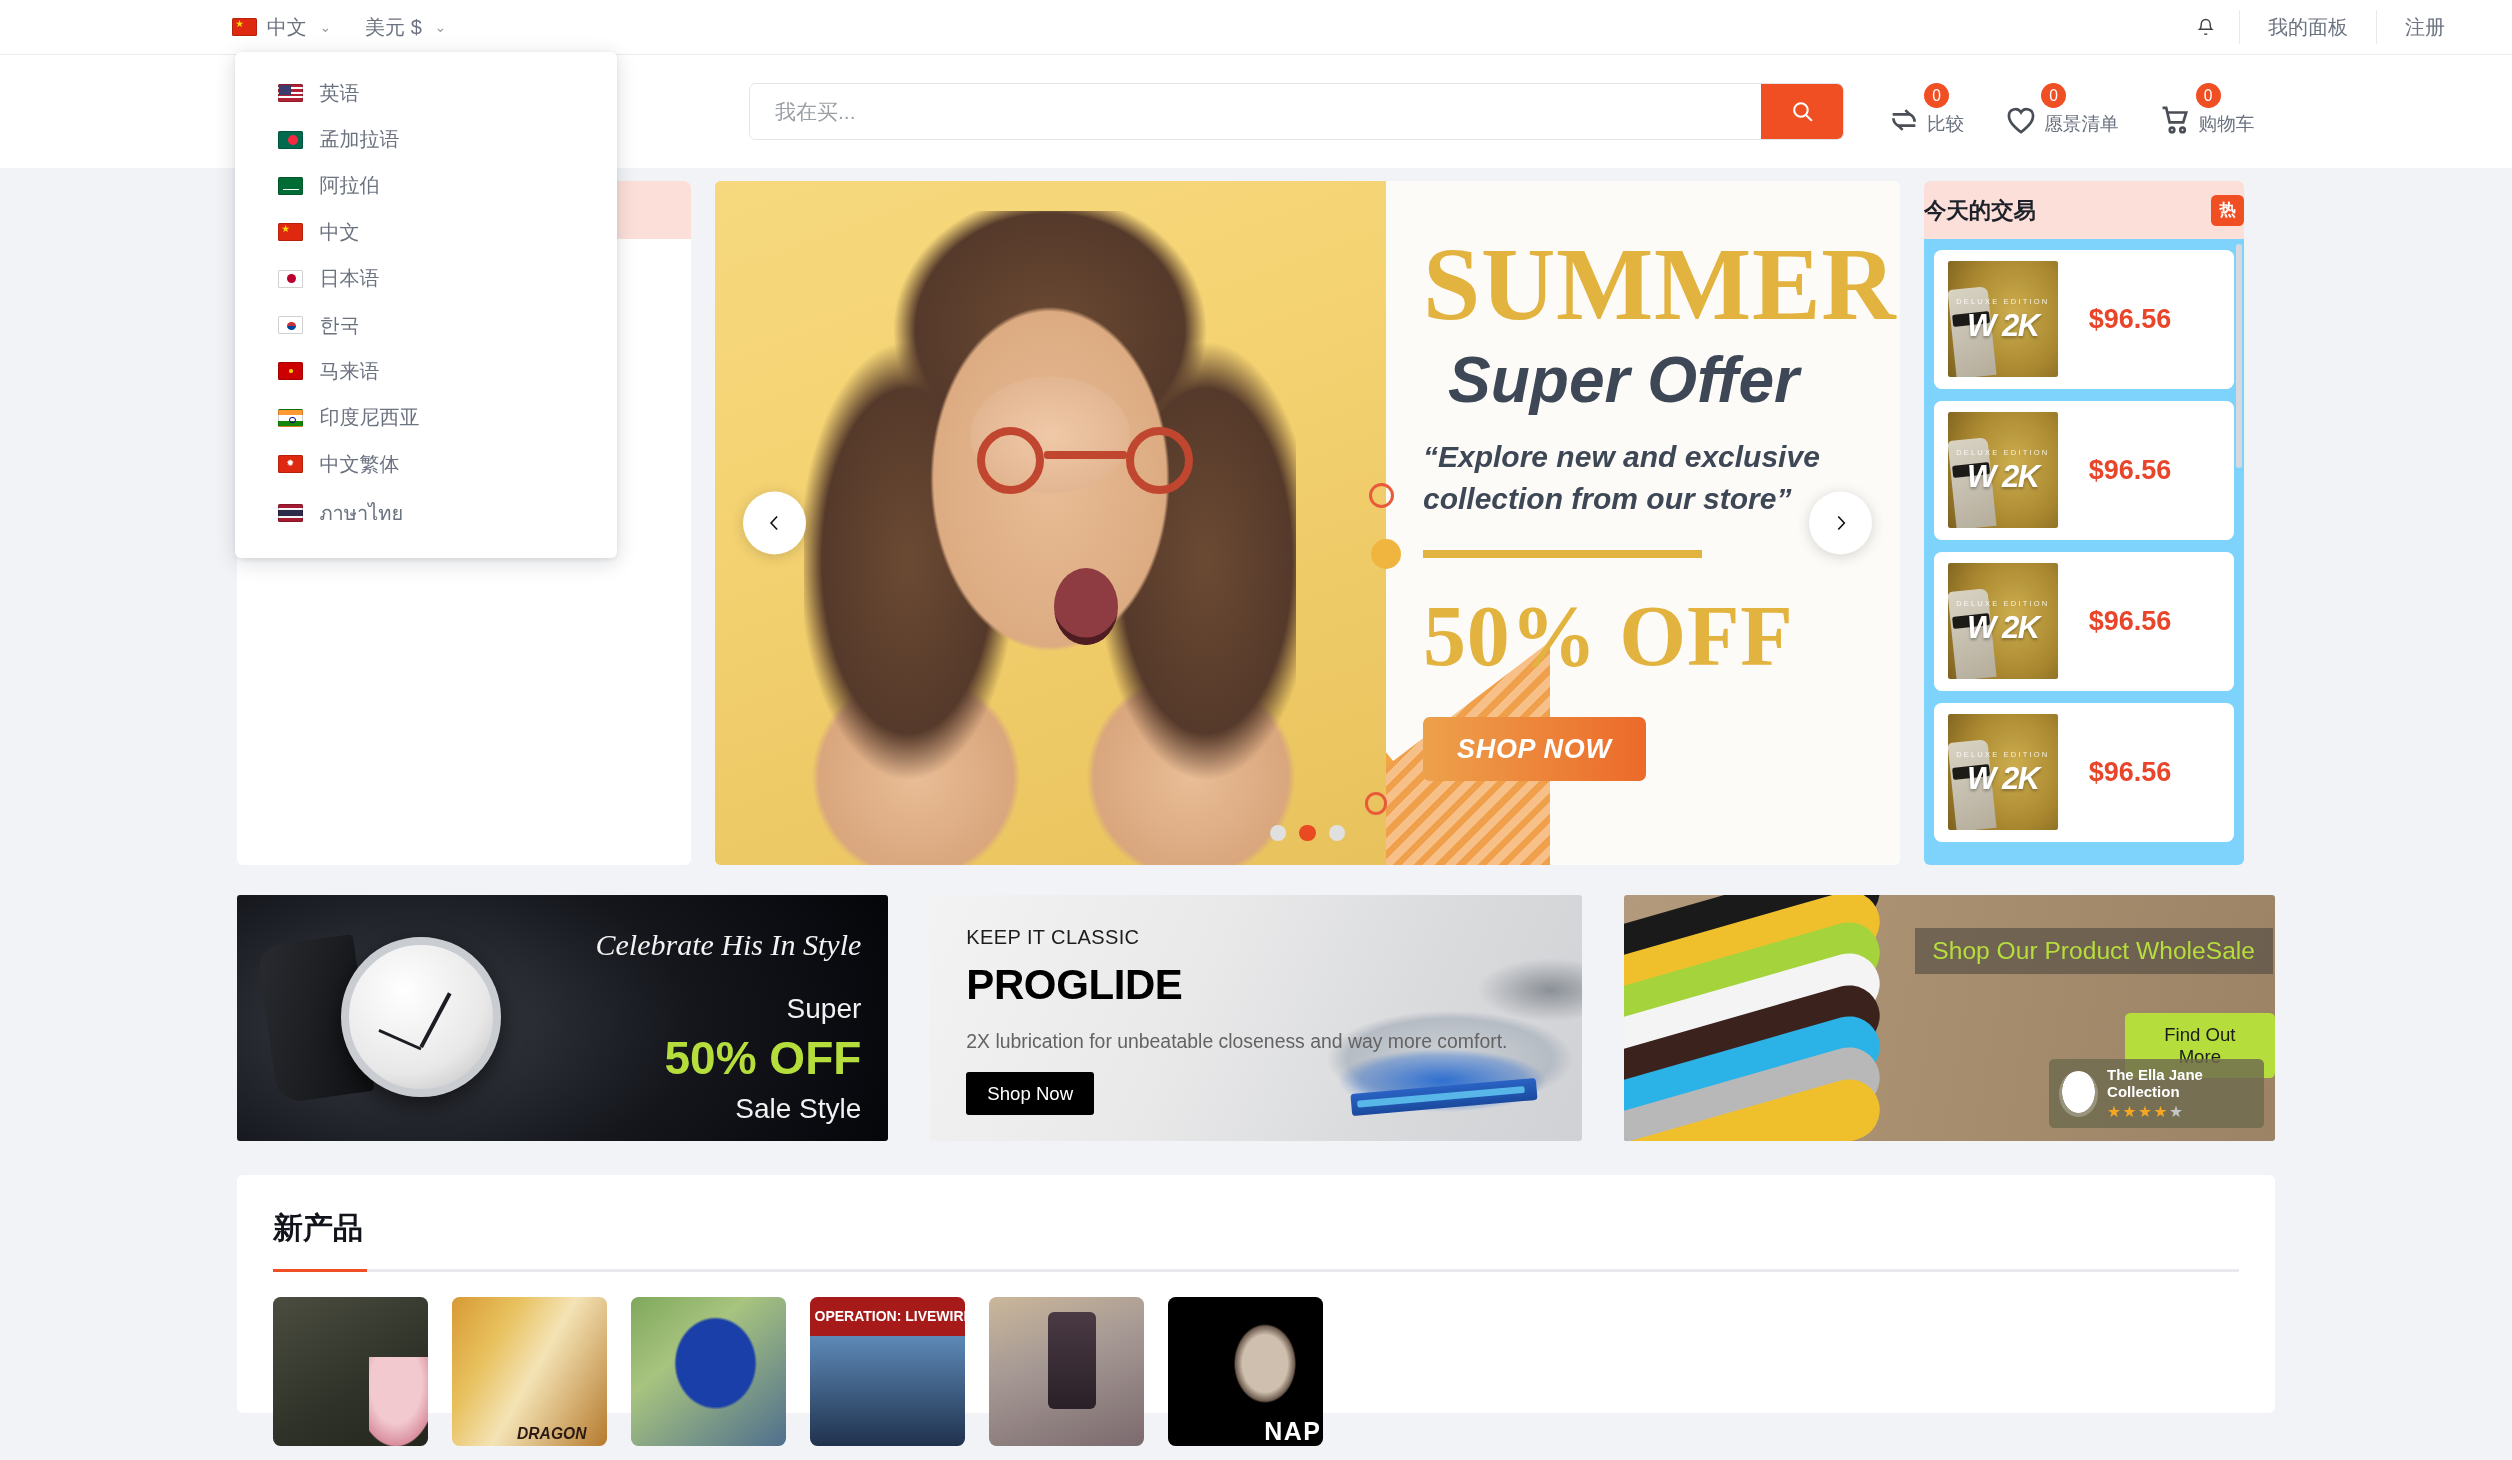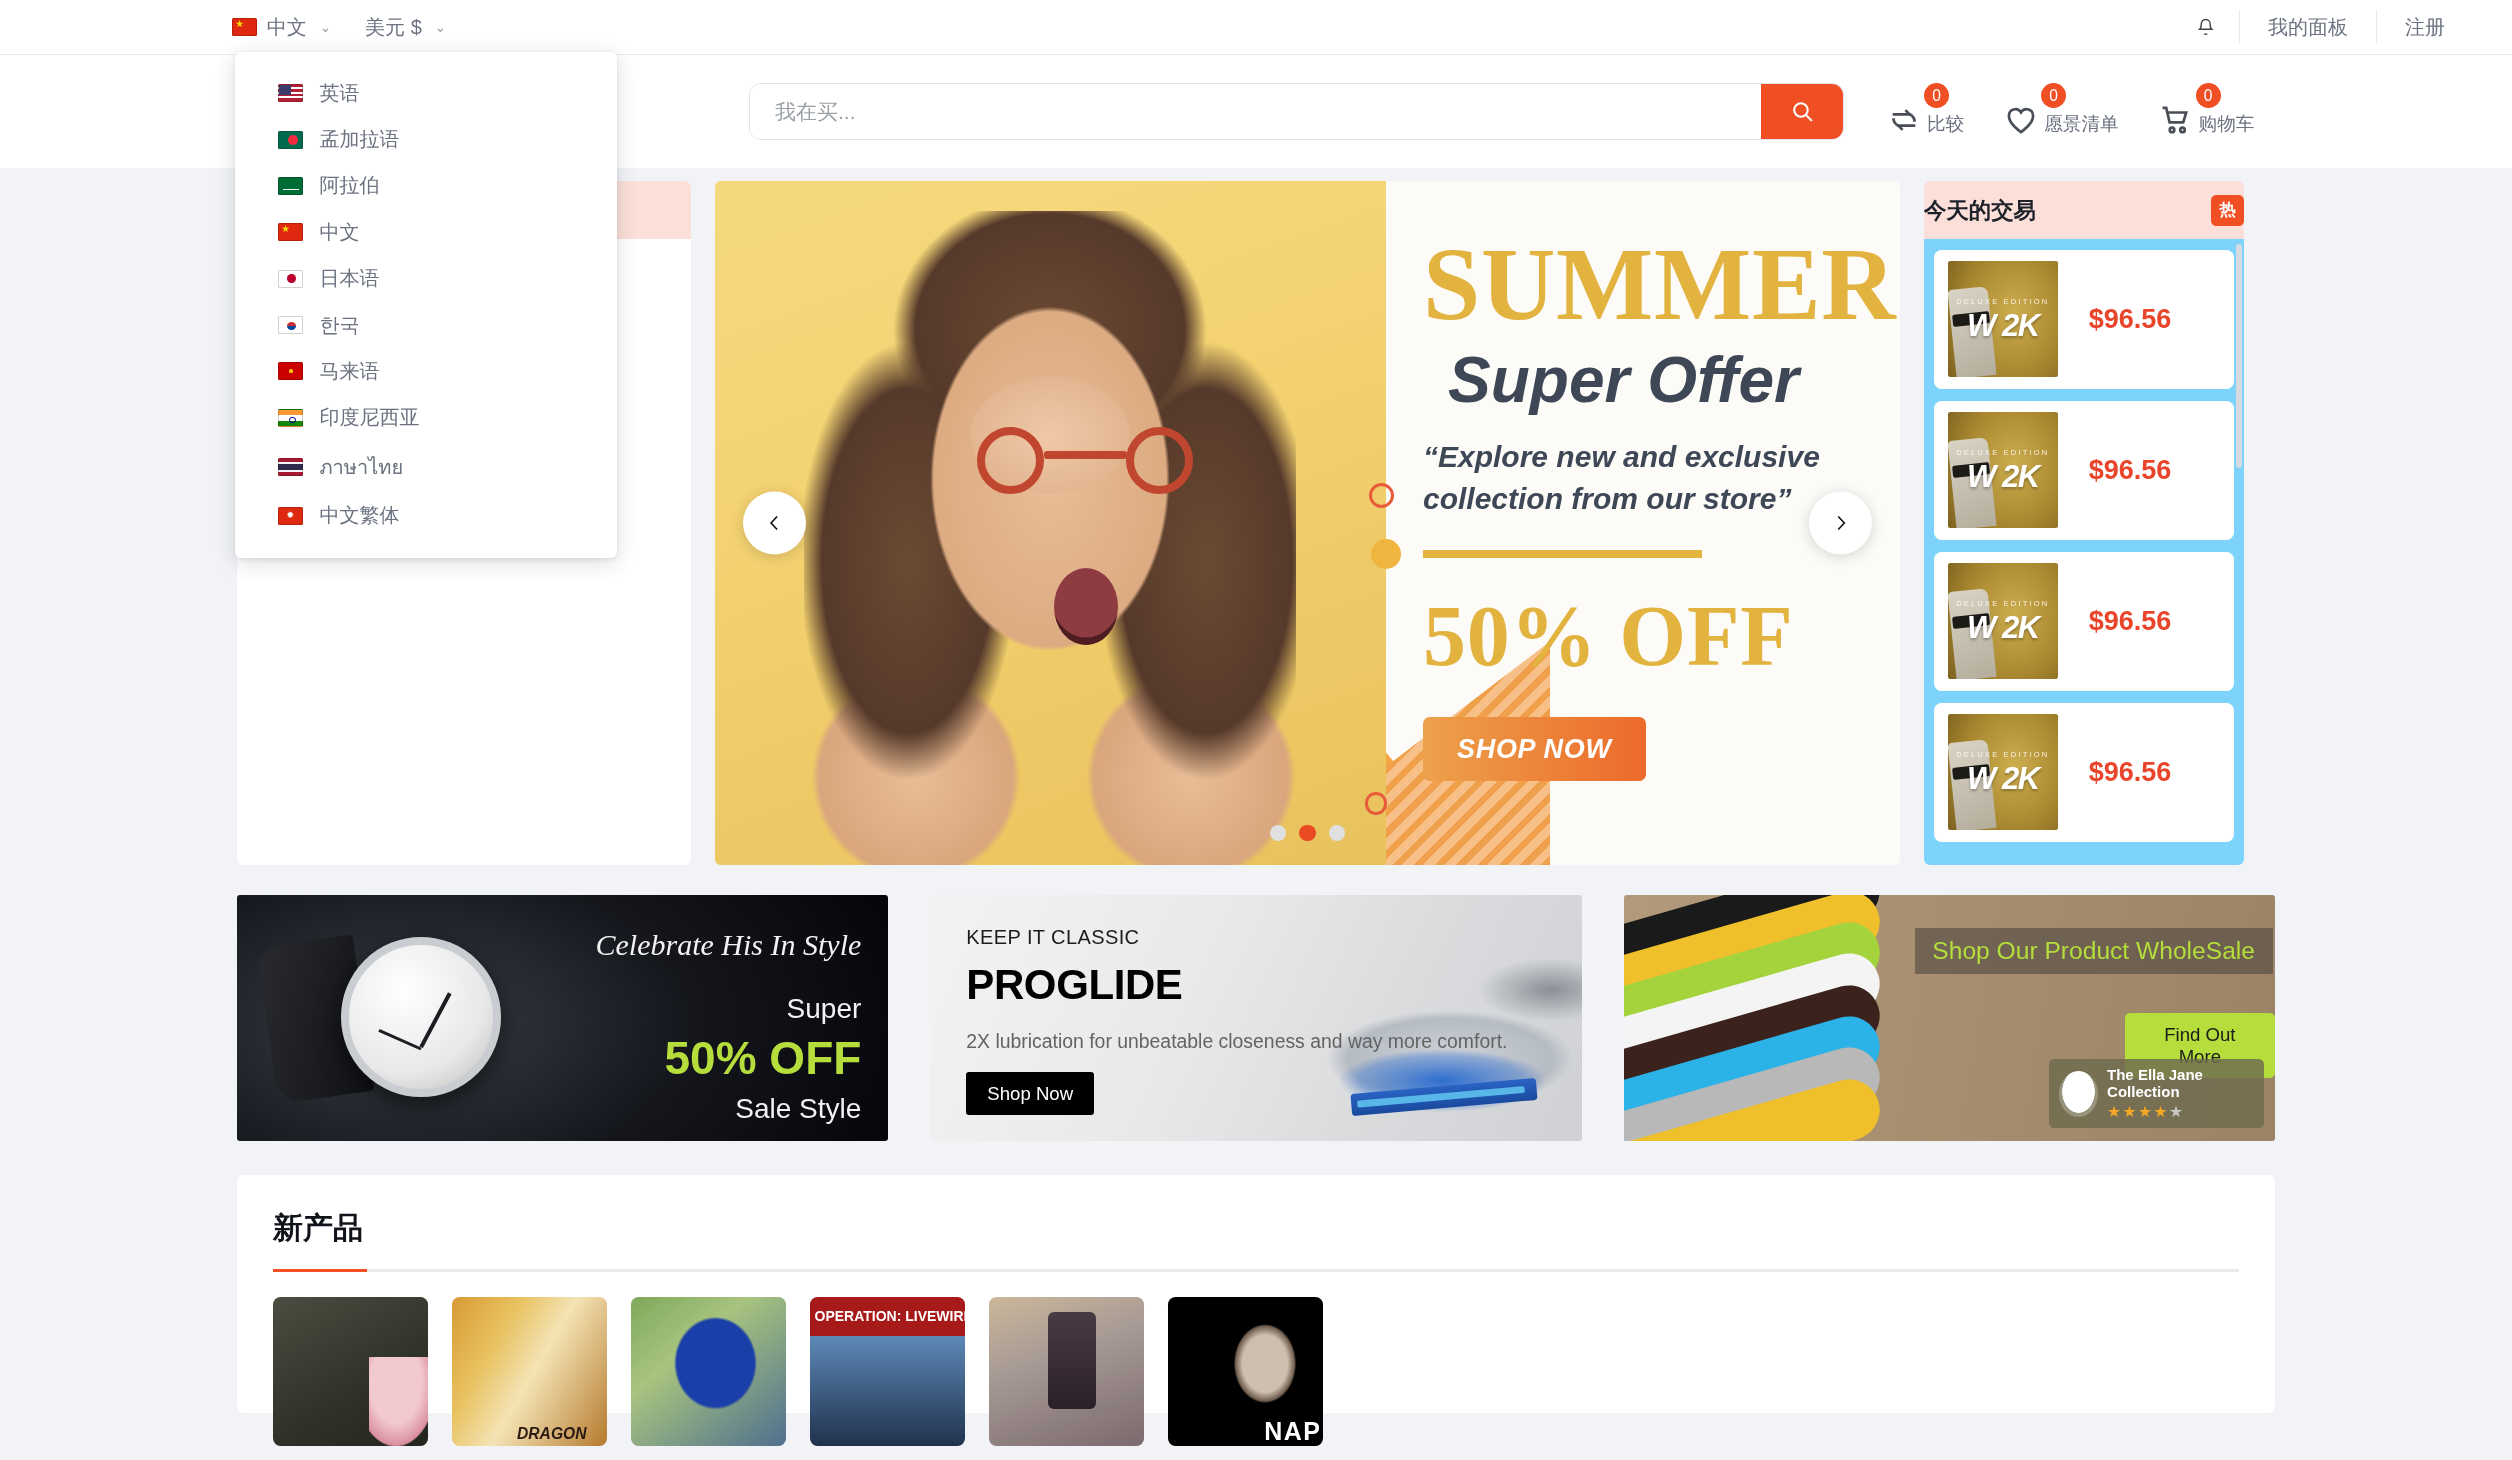--- a/index.html
+++ b/index.html
@@ -101,21 +101,21 @@
   .top-link.last { border-right: none; padding-right: 67px; }
 
   
   .searchrow {
     height: 113px; background: #fff; display: flex; align-items: center;
     position: relative; z-index: 20;
   }
   .brand-space { width: 749px; }
   .searchbox {
     display: flex; width: 1095px; height: 57px;
-    border: 0.7px solid #e2e3e8; border-radius: 12px; overflow: hidden;
+    border: 0.7px solid #e2e3e8; border-radius: 7px; overflow: hidden;
     background: #fff;
   }
   .searchbox input {
     flex: 1; border: none; outline: none; padding: 0 25px;
     font-size: 21px; color: #3c4043;
     font-family: "Liberation Sans", sans-serif;
   }
   .searchbox input::placeholder { color: #9aa0a6; }
   .search-btn {
     width: 82px; background: #f04e23; border: none; cursor: pointer;
@@ -801,21 +801,21 @@
   </div>
   <div class="lang-item">
     <span class="flag flag-my"></span>
     <span>马来语</span>
   </div>
   <div class="lang-item">
     <span class="flag flag-in"></span>
     <span>印度尼西亚</span>
   </div>
   <div class="lang-item">
+    <span class="flag flag-hk"></span>
+    <span>中文繁体</span>
+  </div>
+  <div class="lang-item">
     <span class="flag flag-th"></span>
     <span>ภาษาไทย</span>
   </div>
-  <div class="lang-item">
-    <span class="flag flag-hk"></span>
-    <span>中文繁体</span>
-  </div>
 </div>
 
 
 </body></html>

